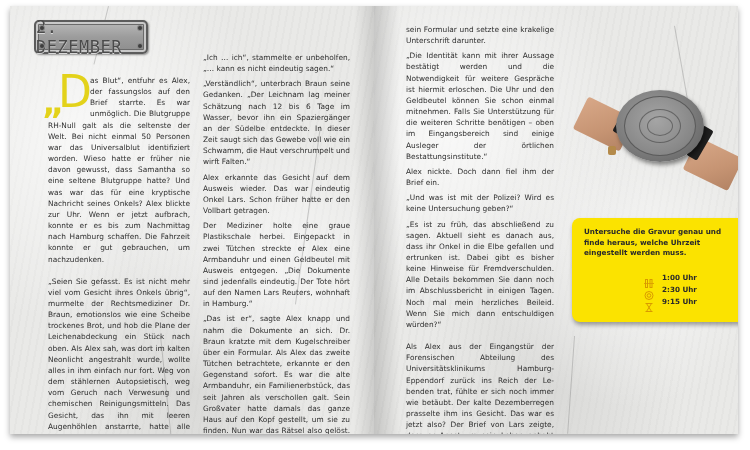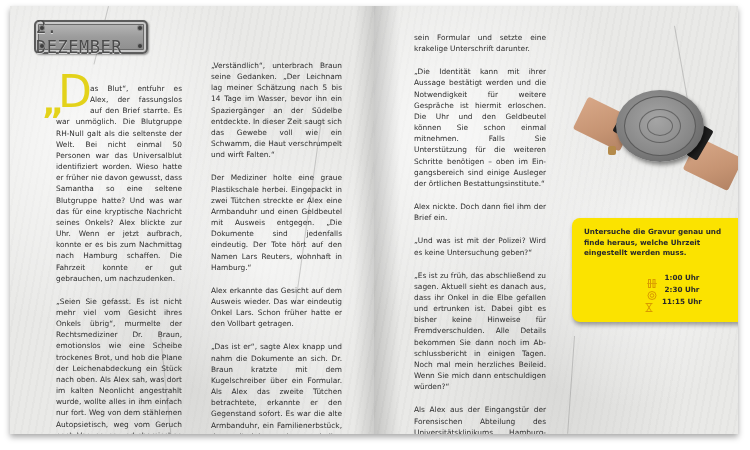--- a/index.html
+++ b/index.html
@@ -46,21 +46,21 @@
   }
   .date-text {
     font-family: "DejaVu Sans Mono", monospace; font-size: 17px; color: #4a4a4a;
     letter-spacing: 0.5px; text-shadow: 0 1px 0 #d8d8d8;
   }
 
   .col {
     position: absolute; font-size: 7.4px; line-height: 11.15px; color: #2e2e2e;
     text-align: justify; hyphens: manual;
   }
-  .col p { margin: 12px; }
+  .col p { margin: 4px; }
   .col p.gap { margin-top: 11px; }
   .col-1 { left: 34px; top: 65px; width: 150px; }
   .col-2 { left: 189px; top: 42px; width: 155px; }
   .col-3 { left: 28px; top: 14px; width: 156px; }
 
   .dropcap-wrap { float: left; width: 44px; height: 44px; position: relative; margin-right: 2px; }
   .dropcap-quote {
     position: absolute; left: -2px; top: 14px; font-size: 34px; line-height: 34px;
     color: #e3d21a; font-weight: bold; font-family: "DejaVu Sans", sans-serif;
   }
@@ -122,23 +122,24 @@
     <div class="col col-1">
       <div class="dropcap-wrap">
         <span class="dropcap-quote">„</span>
         <span class="dropcap-letter">D</span>
       </div>
       <p>as Blut“, entfuhr es Alex, der fas­sungslos auf den Brief starrte. Es war unmöglich. Die Blutgruppe RH-Null galt als die seltenste der Welt. Bei nicht einmal 50 Personen war das Univer­salblut identifiziert worden. Wieso hatte er früher nie davon gewusst, dass Samantha so eine seltene Blutgruppe hatte? Und was war das für eine kryptische Nachricht seines On­kels? Alex blickte zur Uhr. Wenn er jetzt auf­brach, konnte er es bis zum Nachmittag nach Hamburg schaffen. Die Fahrzeit konnte er gut gebrauchen, um nachzudenken.</p>
       <p class="gap">„Seien Sie gefasst. Es ist nicht mehr viel vom Gesicht ihres Onkels übrig“, murmelte der Rechtsmediziner Dr. Braun, emotionslos wie eine Scheibe trockenes Brot, und hob die Plane der Leichenabdeckung ein Stück nach oben. Als Alex sah, was dort im kalten Neon­licht angestrahlt wurde, wollte alles in ihm einfach nur fort. Weg von dem stählernen Au­topsietisch, weg vom Geruch nach Verwesung und chemischen Reinigungsmitteln. Das Ge­sicht, das ihn mit leeren Augenhöhlen anstar­rte, hatte alle menschlichen Züge verloren. Die bleiche, aufgequollene Haut war halb bedeckt von nassen Haaren, die sich um die Stirn des Toten wanden. Der Bart hing grün verfilzt von den eingefallenen Wangen und ein Teil der Lippen fehlte. Ohne es zu wollen, war Alex einen Schritt vom Tisch zurückgewichen. Kalter Schweiß stand ihm auf der Stirn. Er musste schlucken, bevor er einen Ton heraus­brachte.</p>
     </div>
 
     <div class="col col-2">
-      <p>„Verständlich“, unterbrach Braun seine Ge­danken. „Der Leichnam lag meiner Schätzung nach 5 bis 14 Tage im Wasser, bevor ihn ein Spaziergänger an der Südelbe entdeckte. In dieser Zeit saugt sich das Gewebe voll wie ein Schwamm, die Haut verschrumpelt und wirft Falten.“</p>
+      <p>„Ich … ich“, stammelte er unbeholfen, „… kann es nicht eindeutig sagen.“</p>
+      <p>„Verständlich“, unterbrach Braun seine Ge­danken. „Der Leichnam lag meiner Schätzung nach 12 bis 6 Tage im Wasser, bevor ihn ein Spaziergänger an der Südelbe entdeckte. In dieser Zeit saugt sich das Gewebe voll wie ein Schwamm, die Haut verschrumpelt und wirft Falten.“</p>
+      <p>Alex erkannte das Gesicht auf dem Ausweis wieder. Das war eindeutig Onkel Lars. Schon früher hatte er den Vollbart getragen.</p>
       <p>Der Mediziner holte eine graue Plastikschale herbei. Eingepackt in zwei Tütchen streckte er Alex eine Armbanduhr und einen Geldbeutel mit Ausweis entgegen. „Die Dokumente sind jedenfalls eindeutig. Der Tote hört auf den Namen Lars Reuters, wohnhaft in Hamburg.“</p>
-      <p>Alex erkannte das Gesicht auf dem Ausweis wieder. Das war eindeutig Onkel Lars. Schon früher hatte er den Vollbart getragen.</p>
       <p>„Das ist er“, sagte Alex knapp und nahm die Dokumente an sich. Dr. Braun kratzte mit dem Kugelschreiber über ein Formular. Als Alex das zweite Tütchen betrachtete, erkannte er den Gegenstand sofort. Es war die alte Armband­uhr, ein Familienerbstück, das seit Jahren als verschollen galt. Sein Großvater hatte damals das ganze Haus auf den Kopf gestellt, um sie zu finden. Nun war das Rätsel also gelöst. Onkel Lars hatte die Uhr die ganze Zeit ge­habt.</p>
 
     </div>
 
     <div class="gutter-shade-left"></div>
   </div>
 
   <div class="page page-right">
     <div class="gutter-shade-right"></div>
     <div class="crack" style="left:300px; top:20px; height:140px; transform:rotate(-10deg);"></div>
@@ -190,18 +191,18 @@
           <span class="option-label">2:30 Uhr</span>
         </div>
         <div class="option">
           <span class="option-icon">
             <svg width="10" height="9" viewBox="0 0 10 9">
                 <line x1="1.5" y1="0.5" x2="8.5" y2="0.5" stroke="#d99a00" stroke-width="1"></line>
                 <line x1="1.5" y1="8.5" x2="8.5" y2="8.5" stroke="#d99a00" stroke-width="1"></line>
                 <path d="M2.5 0.5 L7.5 8.5 M7.5 0.5 L2.5 8.5" stroke="#d99a00" stroke-width="1" fill="none"></path>
               </svg>
           </span>
-          <span class="option-label">11:15 Uhr</span>
+          <span class="option-label">9:15 Uhr</span>
         </div>
       </div>
     </div>
   </div>
 </div>
 
 </body></html>

